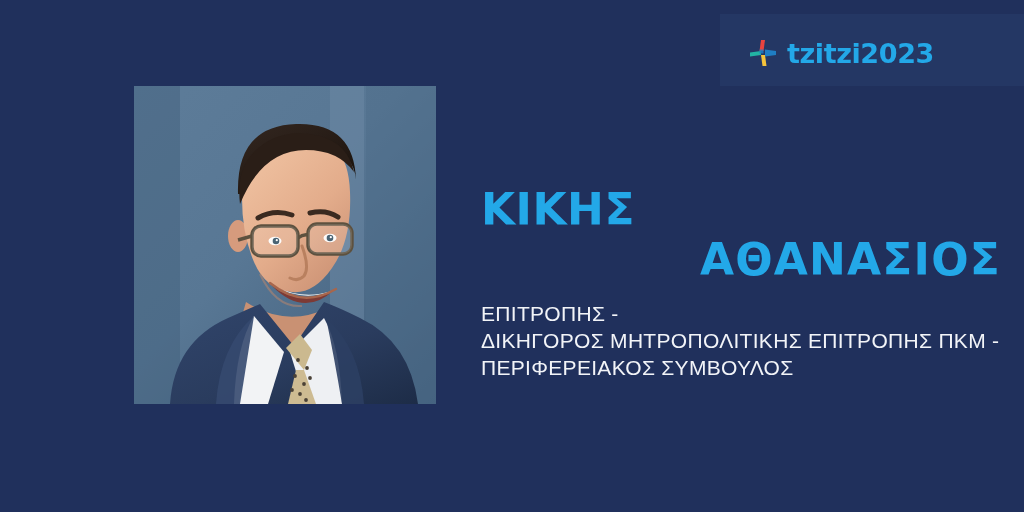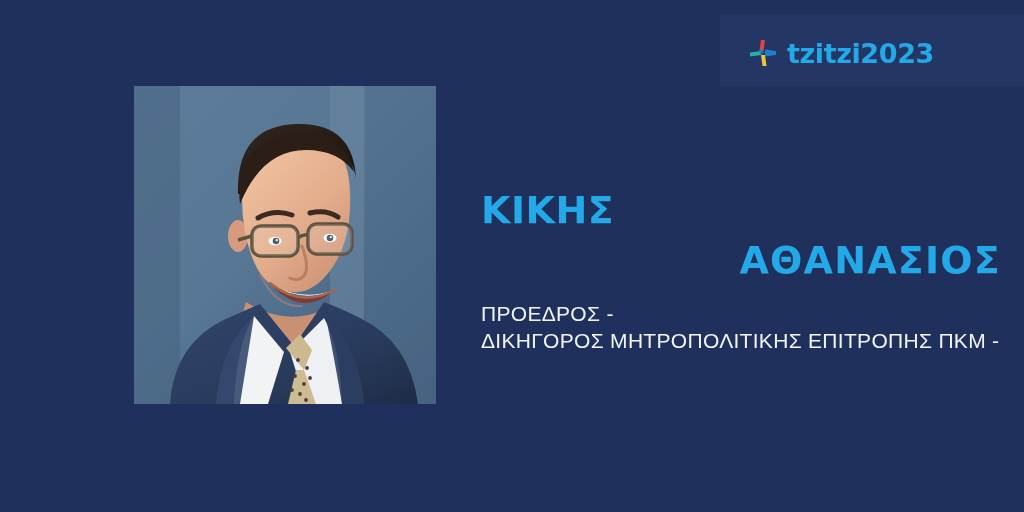--- a/index.html
+++ b/index.html
@@ -77,21 +77,21 @@
   
   .text-col {
     position: absolute;
     left: 481px;
     top: 185px;
     width: 520px;
   }
 
   .name-line {
     font-family: "DejaVu Sans", "Liberation Sans", sans-serif;
-    font-size: 38px;
+    font-size: 44px;
     font-weight: 700;
     line-height: 50px;
     letter-spacing: 0.5px;
     color: #23a8e8;
     white-space: nowrap;
   }
 
   .name-line.second { letter-spacing: 1.2px; text-align: right; }
 
   .role-block { margin-top: 15px; }
@@ -225,18 +225,19 @@
         <path d="M126 188 q16 34 42 32" stroke="#c2886a" stroke-width="2" fill="none" opacity="0.5"></path>
       </g>
     </svg>
   </div>
 
   <div class="text-col">
     <div class="name-line">ΚΙΚΗΣ</div>
     <div class="name-line second">ΑΘΑΝΑΣΙΟΣ</div>
 
     <div class="role-block">
-      <div class="role-line">ΠΡΟΕΔΡΟΣ -</div>
+      <div class="role-line">ΕΠΙΤΡΟΠΗΣ -</div>
       <div class="role-line">ΔΙΚΗΓΟΡΟΣ ΜΗΤΡΟΠΟΛΙΤΙΚΗΣ ΕΠΙΤΡΟΠΗΣ ΠΚΜ -</div>
+      <div class="role-line">ΠΕΡΙΦΕΡΕΙΑΚΟΣ ΣΥΜΒΟΥΛΟΣ</div>
     </div>
   </div>
 
 </div>
 
 </body></html>

